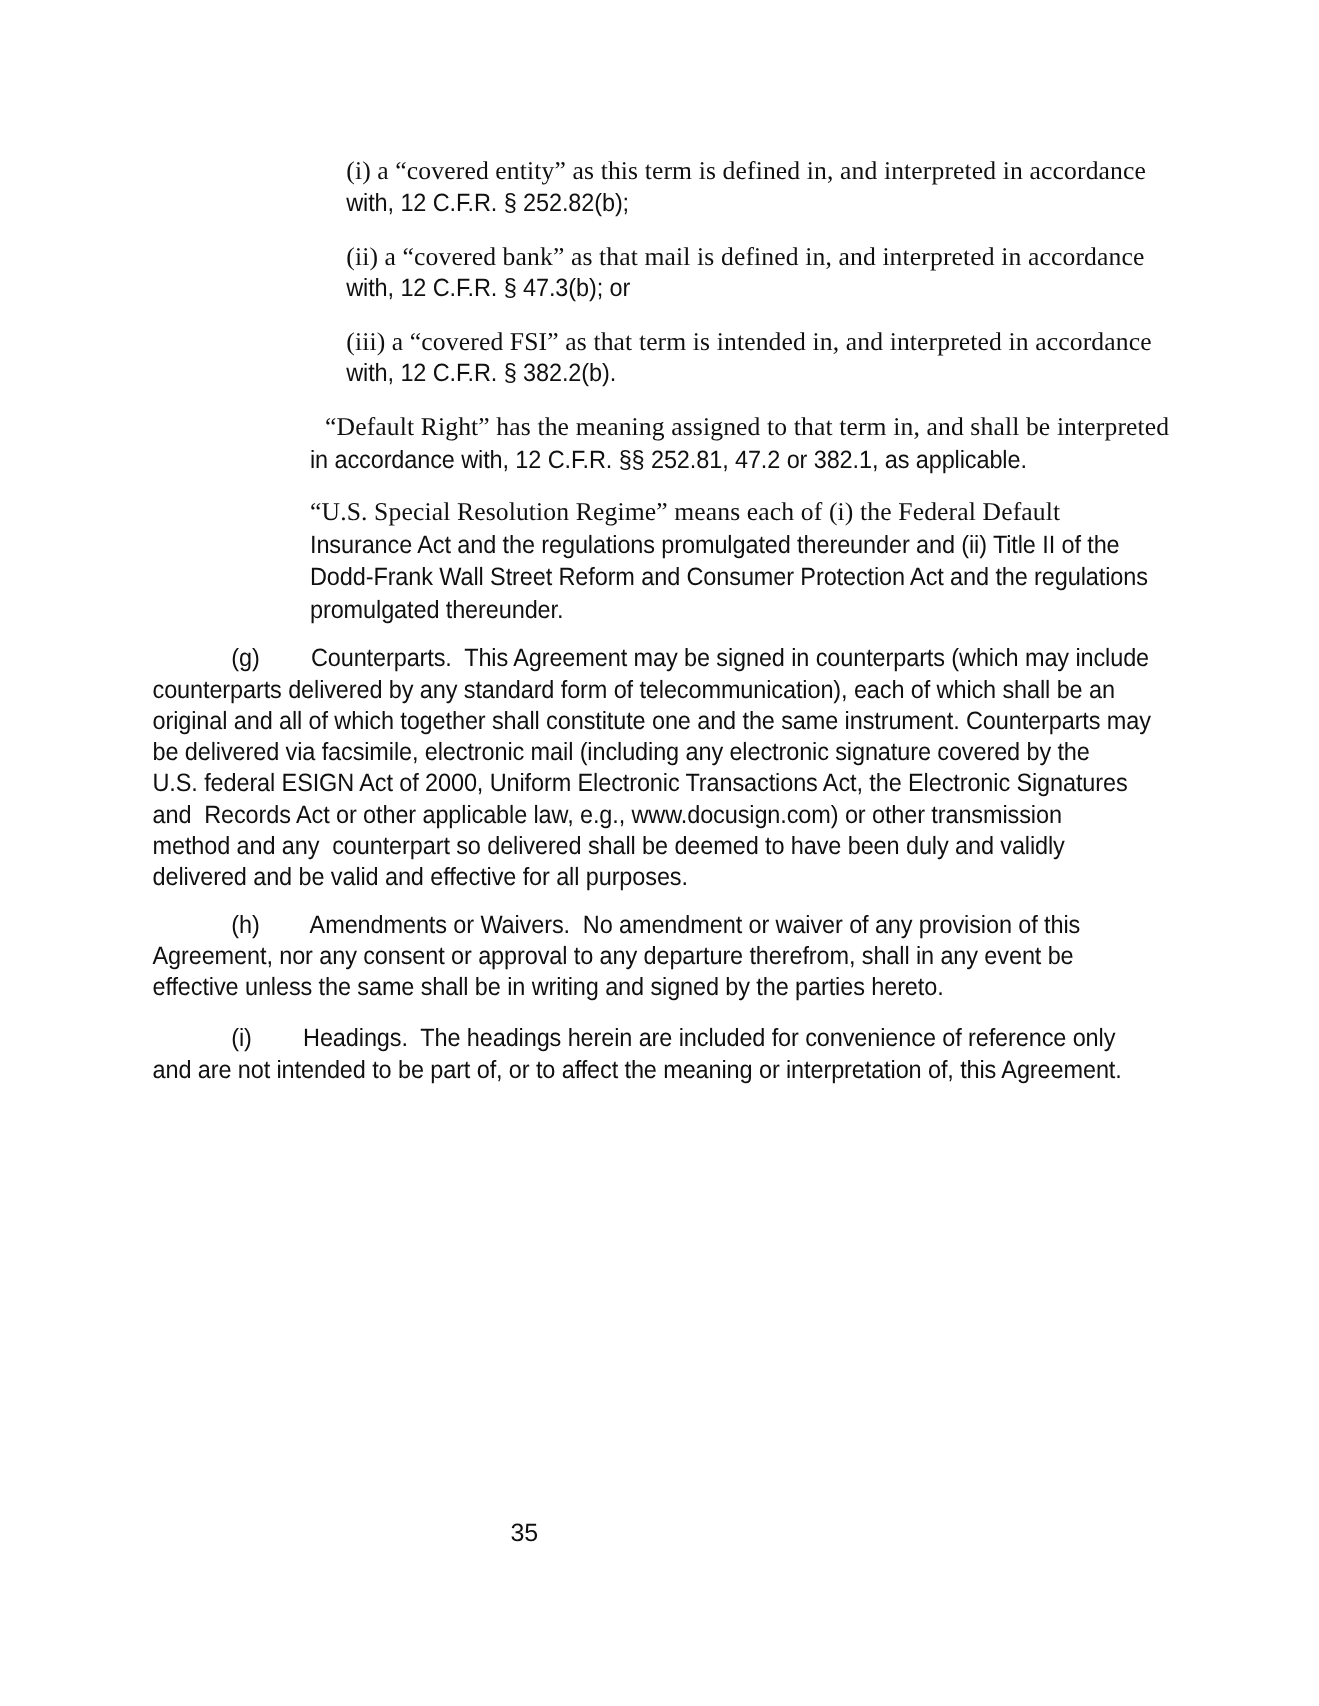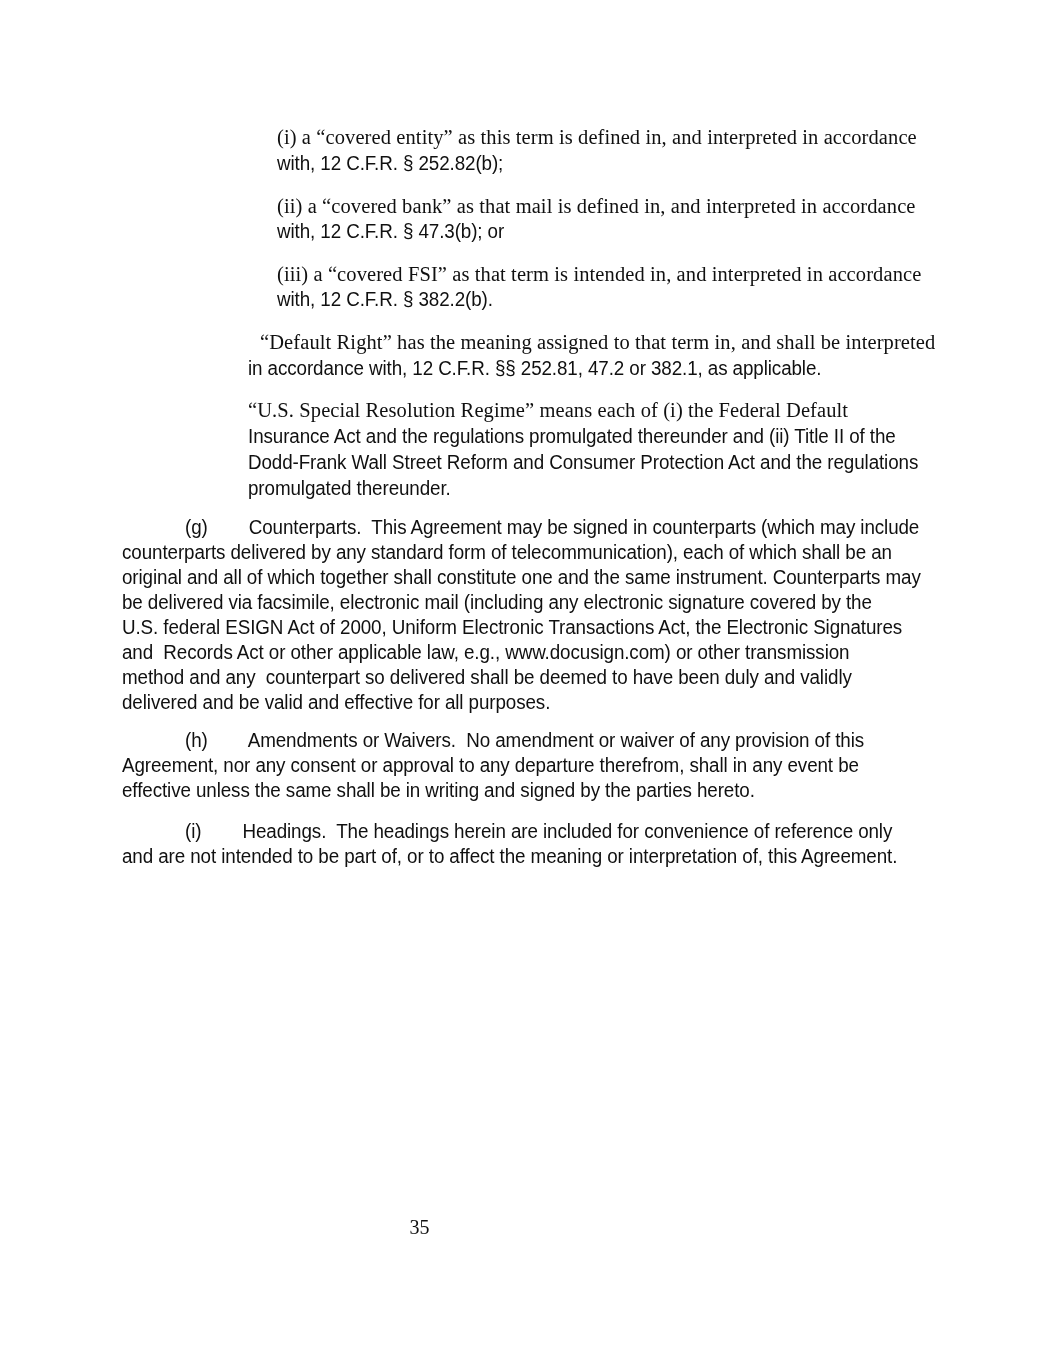--- a/index.html
+++ b/index.html
@@ -47,21 +47,21 @@
   }
   .ln.sans {
     display: inline-block;
     transform: scaleX(0.94);
   }
 
   .page-number {
     position: absolute;
     width: 839px;
     text-align: center;
-    font-family: Liberation Serif, serif;
+    font-family: Liberation Sans, sans-serif;
     font-size: 20px;
     color: #101010;
   }
 </style>
 </head>
 <body>
 
 <div class="page">
   <div class="doc-body" id="doc-body">
       <div>

